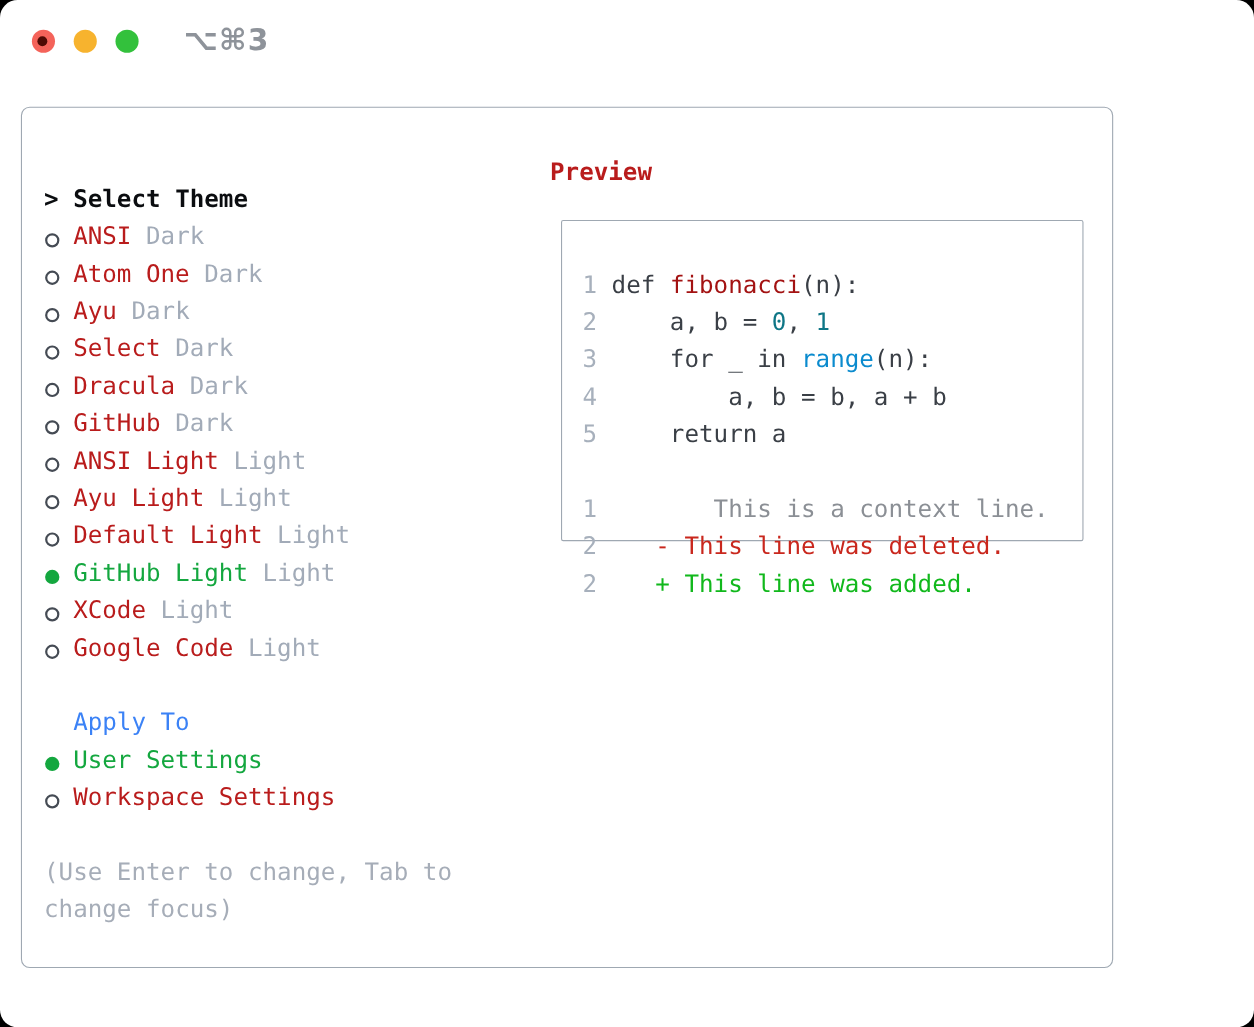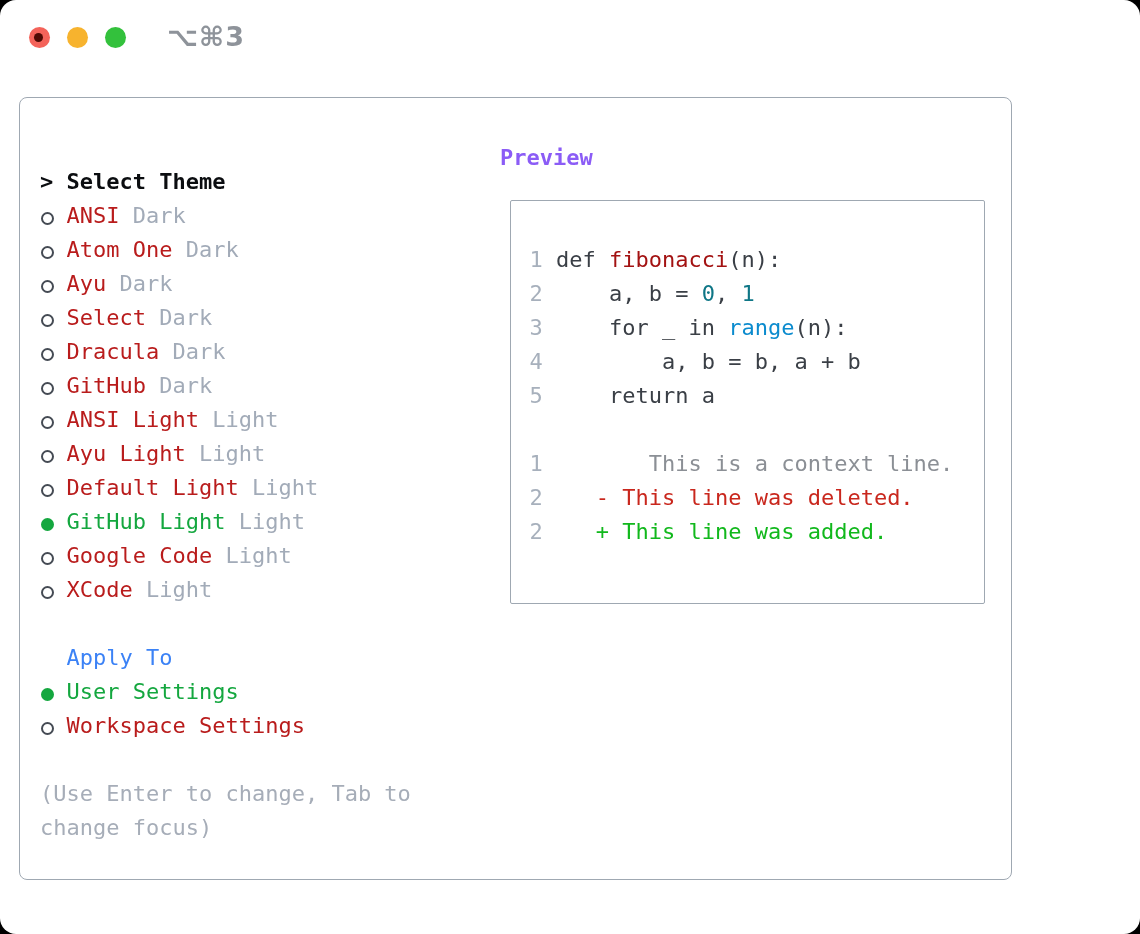--- a/index.html
+++ b/index.html
@@ -42,24 +42,24 @@
   .opt-tag  { color:#a2abb8; }
   .row.option.selected .opt-name { color:#14a73f; }
   .radio {
     position:absolute; left:1px; top:13px; width:13px; height:13px;
     border:2px solid #454b54; border-radius:50%; background:transparent;
   }
   .row.option.selected .radio { background:#14a73f; border-color:#14a73f; }
   
   .preview-label {
     position:absolute; left:500px; top:141px; height:34px; line-height:34px;
-    font-size:22px; font-weight:bold; color:#8b5cf6;
+    font-size:22px; font-weight:bold; color:#b91c1c;
   }
   .preview-box {
-    position:absolute; left:510px; top:200px; width:475px; height:404px;
+    position:absolute; left:510px; top:200px; width:475px; height:292px;
     border:1.5px solid #9fa8b2; border-radius:2px; background:#fff;
   }
   .codeblock { position:absolute; left:18.5px; top:41.5px; }
   .cline { height:34px; line-height:34px; font-size:22px; white-space:pre; }
   .seg-ln   { color:#a7b0bc; }
   .seg-code { color:#3a3f46; }
   .seg-fn   { color:#a31212; }
   .seg-num  { color:#0e7686; }
   .seg-bi   { color:#0b8bce; }
   .seg-ctx  { color:#8b8f95; }
@@ -90,22 +90,22 @@
         <div class="row option"><span class="radio"></span><span class="opt-name">ANSI</span><span class="opt-name"> </span><span class="opt-tag">Dark</span></div>
         <div class="row option"><span class="radio"></span><span class="opt-name">Atom One</span><span class="opt-name"> </span><span class="opt-tag">Dark</span></div>
         <div class="row option"><span class="radio"></span><span class="opt-name">Ayu</span><span class="opt-name"> </span><span class="opt-tag">Dark</span></div>
         <div class="row option"><span class="radio"></span><span class="opt-name">Select</span><span class="opt-name"> </span><span class="opt-tag">Dark</span></div>
         <div class="row option"><span class="radio"></span><span class="opt-name">Dracula</span><span class="opt-name"> </span><span class="opt-tag">Dark</span></div>
         <div class="row option"><span class="radio"></span><span class="opt-name">GitHub</span><span class="opt-name"> </span><span class="opt-tag">Dark</span></div>
         <div class="row option"><span class="radio"></span><span class="opt-name">ANSI Light</span><span class="opt-name"> </span><span class="opt-tag">Light</span></div>
         <div class="row option"><span class="radio"></span><span class="opt-name">Ayu Light</span><span class="opt-name"> </span><span class="opt-tag">Light</span></div>
         <div class="row option"><span class="radio"></span><span class="opt-name">Default Light</span><span class="opt-name"> </span><span class="opt-tag">Light</span></div>
         <div class="row option selected"><span class="radio"></span><span class="opt-name">GitHub Light</span><span class="opt-name"> </span><span class="opt-tag">Light</span></div>
+        <div class="row option"><span class="radio"></span><span class="opt-name">XCode</span><span class="opt-name"> </span><span class="opt-tag">Light</span></div>
         <div class="row option"><span class="radio"></span><span class="opt-name">Google Code</span><span class="opt-name"> </span><span class="opt-tag">Light</span></div>
-        <div class="row option"><span class="radio"></span><span class="opt-name">XCode</span><span class="opt-name"> </span><span class="opt-tag">Light</span></div>
       </div>
     <div class="row blank"></div>
     <div class="row subhead">Apply To</div>
     <div id="apply-list">
         <div class="row option selected"><span class="radio"></span><span class="opt-name">User Settings</span></div>
         <div class="row option"><span class="radio"></span><span class="opt-name">Workspace Settings</span></div>
       </div>
     <div class="row blank"></div>
     <div class="row hint">(Use Enter to change, Tab to</div>
     <div class="row hint">change focus)</div>

